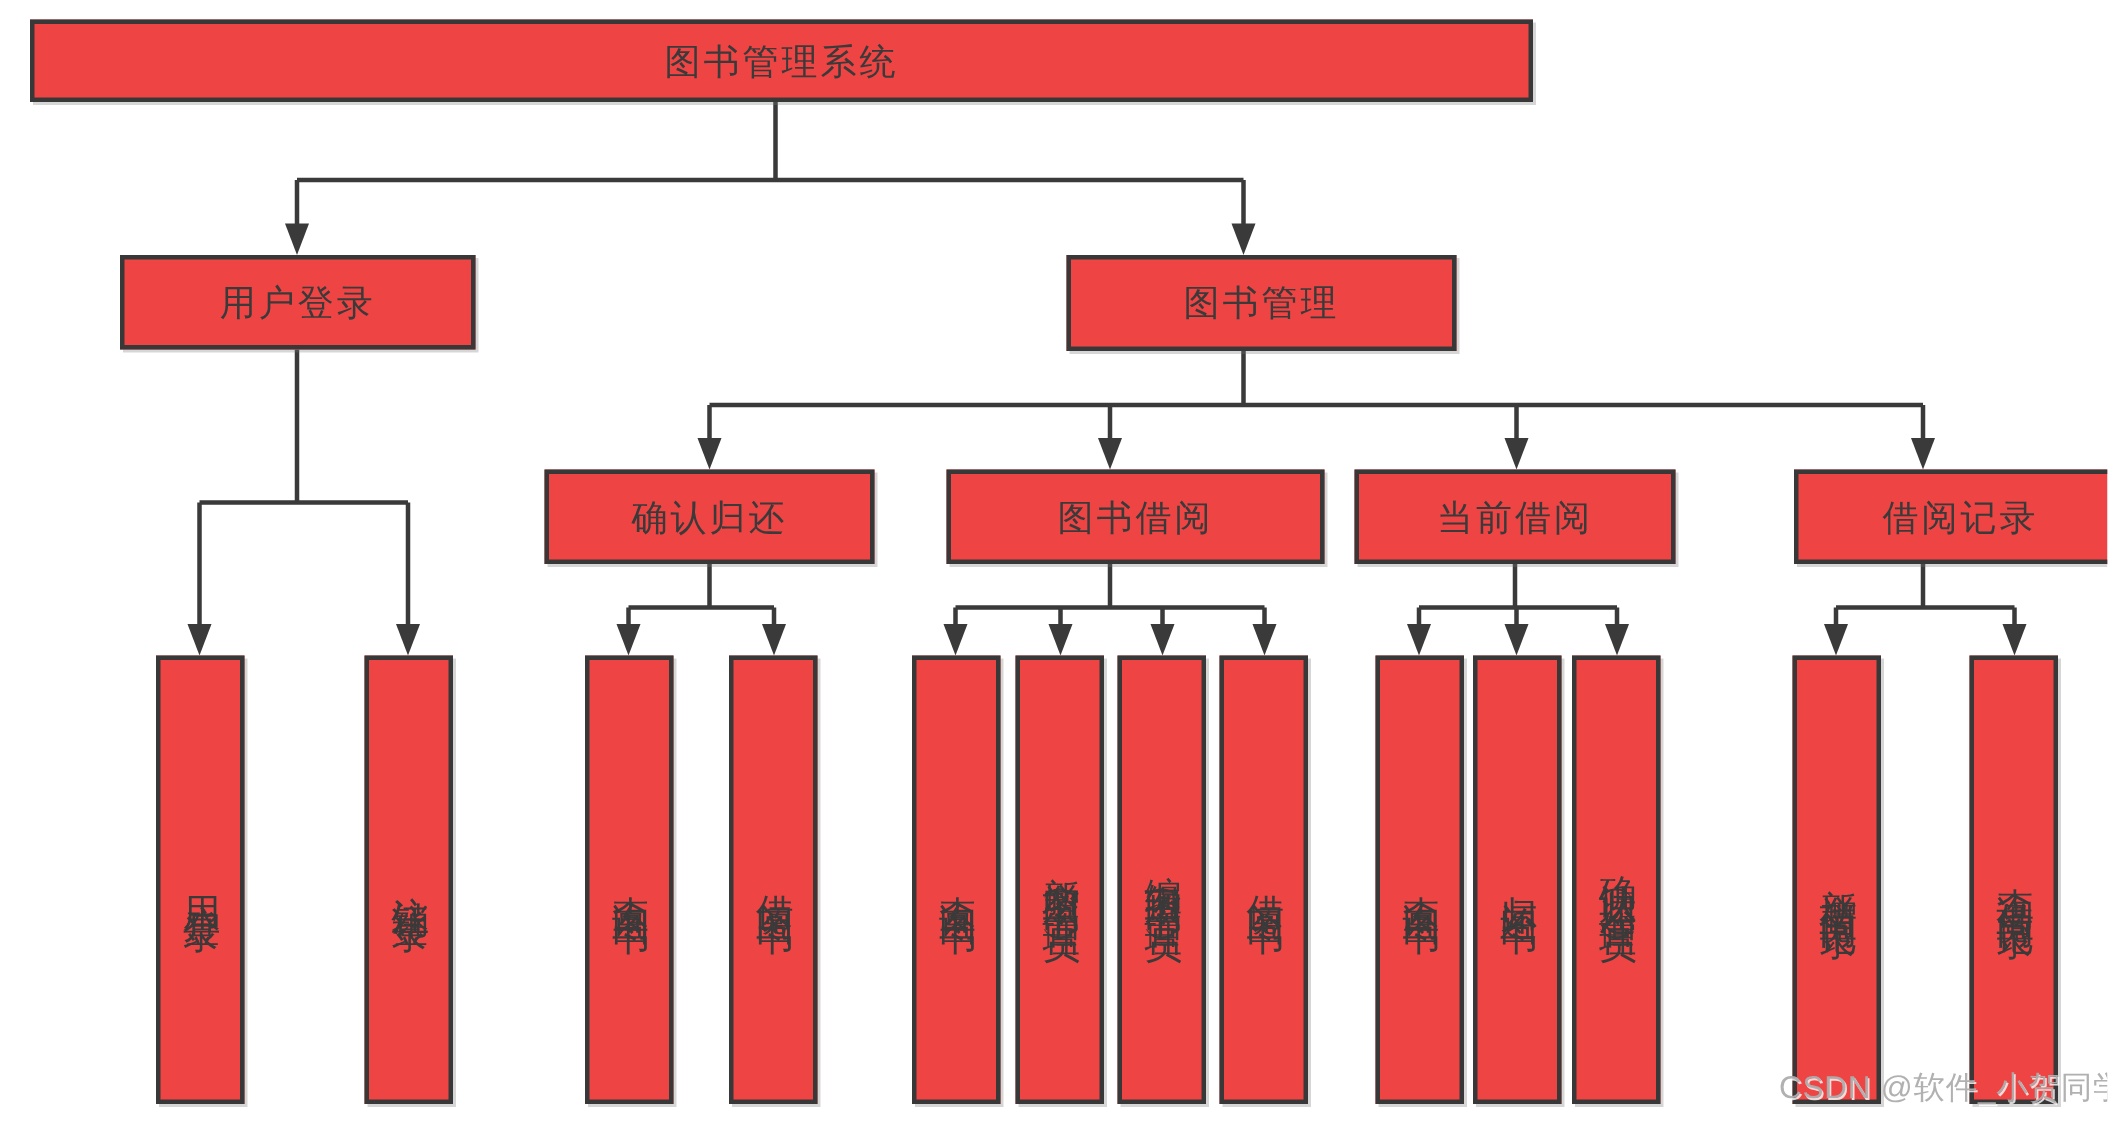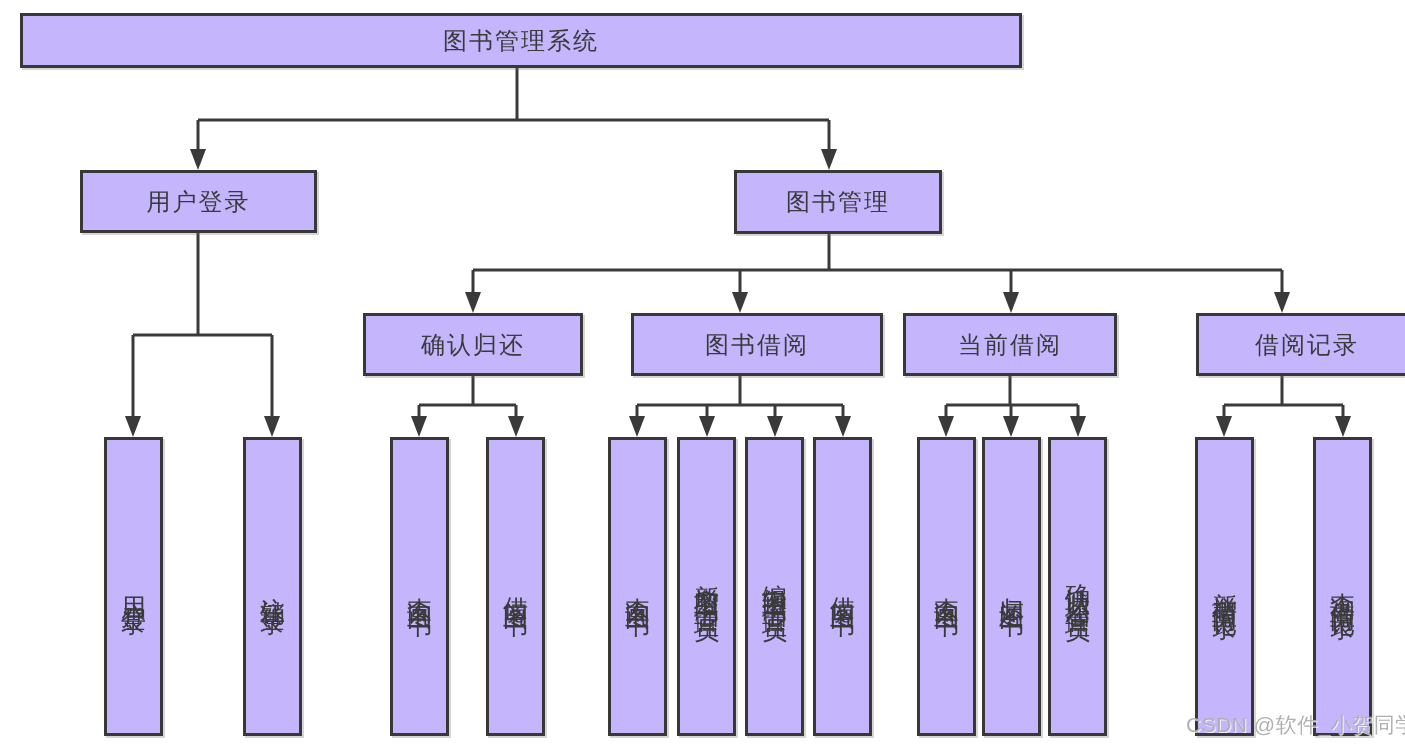--- a/index.html
+++ b/index.html
@@ -28,21 +28,21 @@
     stroke: #3a3a3a;
     stroke-width: 3;
   }
   .wires polygon {
     fill: #3a3a3a;
     stroke: none;
   }
   .box {
     position: absolute;
     box-sizing: border-box;
-    background: #c4b5fd;
+    background: #ef4444;
     border: 3px solid #383838;
     box-shadow: 2px 2px 0 rgba(120,120,120,0.30);
     display: flex;
     align-items: center;
     justify-content: center;
     z-index: 2;
   }
   .h-label {
     font-size: 24px;
     color: #3a3a3a;
@@ -65,21 +65,21 @@
     z-index: 3;
     font-size: 21px;
     color: rgba(173,173,173,0.95);
     letter-spacing: 0.5px;
     white-space: nowrap;
     text-shadow: 1px 1px 0 rgba(255,255,255,0.8);
   }
   
   .n-root   { left: 20px;   top: 13px;  width: 1002px; height: 55px; }
   .n-l2a    { left: 80px;   top: 170px; width: 237px;  height: 63px; }
-  .n-l2b    { left: 711px;  top: 170px; width: 208px;  height: 64px; margin-left: 23px; }
+  .n-l2b    { left: 711px;  top: 170px; width: 260px;  height: 64px; }
   .n-l3a    { left: 363px;  top: 313px; width: 220px;  height: 63px; }
   .n-l3b    { left: 631px;  top: 313px; width: 252px;  height: 63px; }
   .n-l3c    { left: 903px;  top: 313px; width: 214px;  height: 63px; }
   .n-l3d    { left: 1172px; top: 313px; width: 222px;  height: 63px; margin-left: 24px; }
   .leaf     { top: 437px; width: 59px; height: 299px; }
   .lf-1  { left: 104px; }
   .lf-2  { left: 243px; }
   .lf-3  { left: 390px; }
   .lf-4  { left: 486px; }
   .lf-5  { left: 608px; }

